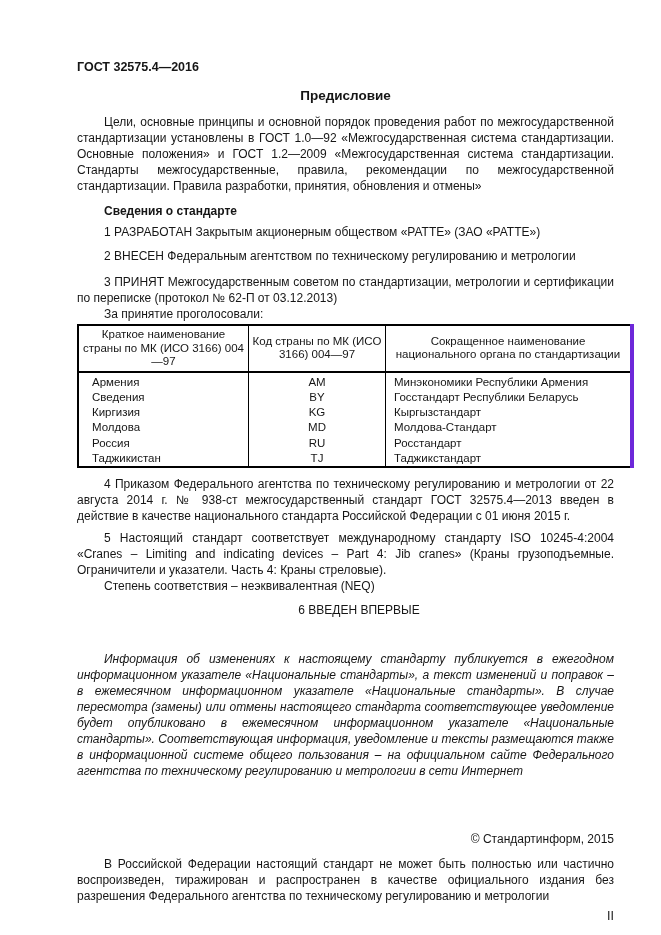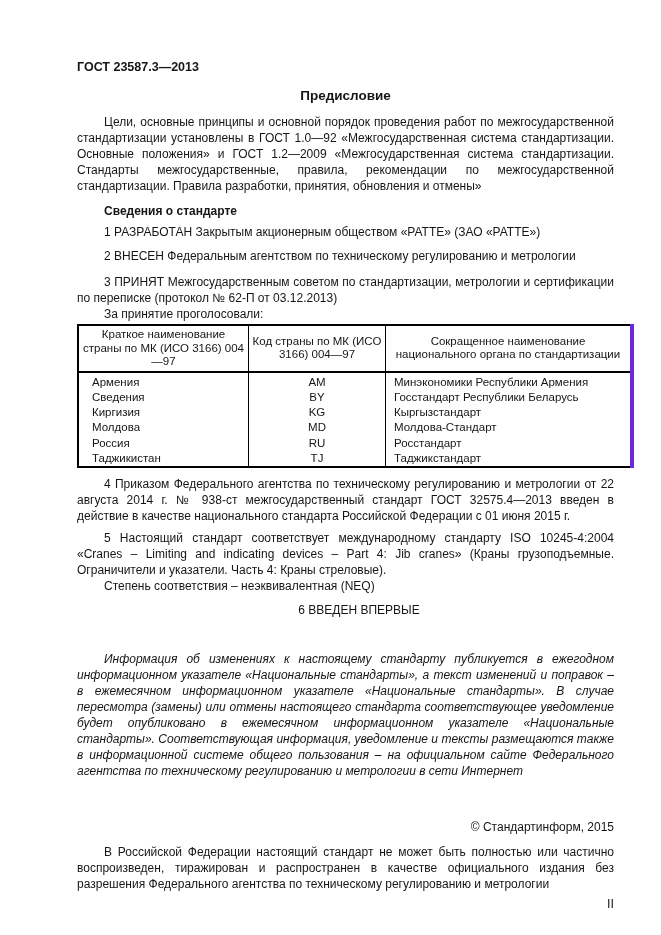--- a/index.html
+++ b/index.html
@@ -85,36 +85,36 @@
   .item4 { margin-top: 8px; }
   .item5 { margin-top: 6px; }
   .degree { margin-top: 0; text-align: left; text-indent: 27px; }
   .item6 { margin-top: 8px; text-align: center; }
 
   .notice {
     margin-top: 33px;
     font-style: italic;
   }
   .copyright {
-    margin-top: 40px;
+    margin-top: 52px;
     text-align: right;
   }
   .repro { margin-top: 9px; }
   .page-number {
     margin-top: 4px;
     text-align: right;
     font-size: 12.5px;
   }
 </style>
 </head>
 <body>
 
 <div class="page">
 
-  <p class="doc-code">ГОСТ 23587.3—2013</p>
+  <p class="doc-code">ГОСТ 32575.4—2016</p>
 
   <p class="title">Предисловие</p>
 
   <p class="intro indent">Цели, основные принципы и основной порядок проведения работ по межгосударственной стандартизации установлены в ГОСТ 1.0—92 «Межгосударственная система стандартизации. Основные положения» и ГОСТ 1.2—2009 «Межгосударственная система стандартизации. Стандарты межгосударственные, правила, рекомендации по межгосударственной стандартизации. Правила разработки, принятия, обновления и отмены»</p>
 
   <p class="info-heading">Сведения о стандарте</p>
 
   <p class="item1 indent">1 РАЗРАБОТАН Закрытым акционерным обществом «РАТТЕ» (ЗАО «РАТТЕ»)</p>
   <p class="item indent">2 ВНЕСЕН Федеральным агентством по техническому регулированию и метрологии</p>
   <p class="item3 indent">3 ПРИНЯТ Межгосударственным советом по стандартизации, метрологии и сертификации по переписке (протокол № 62-П от 03.12.2013)</p>

